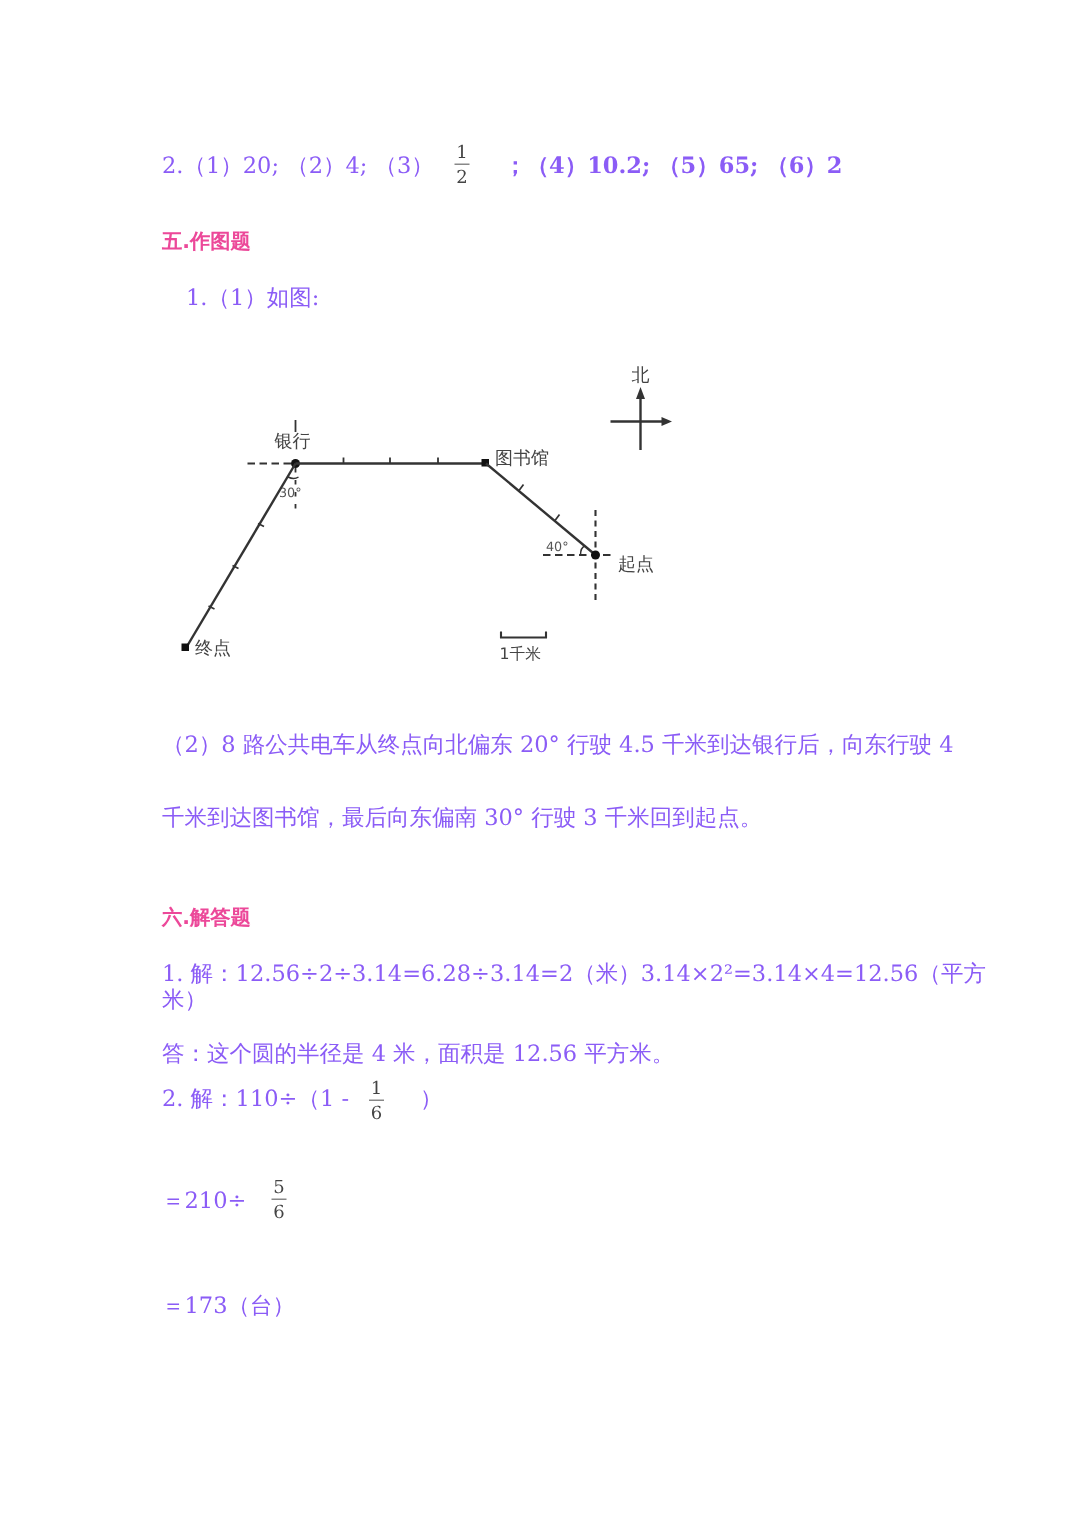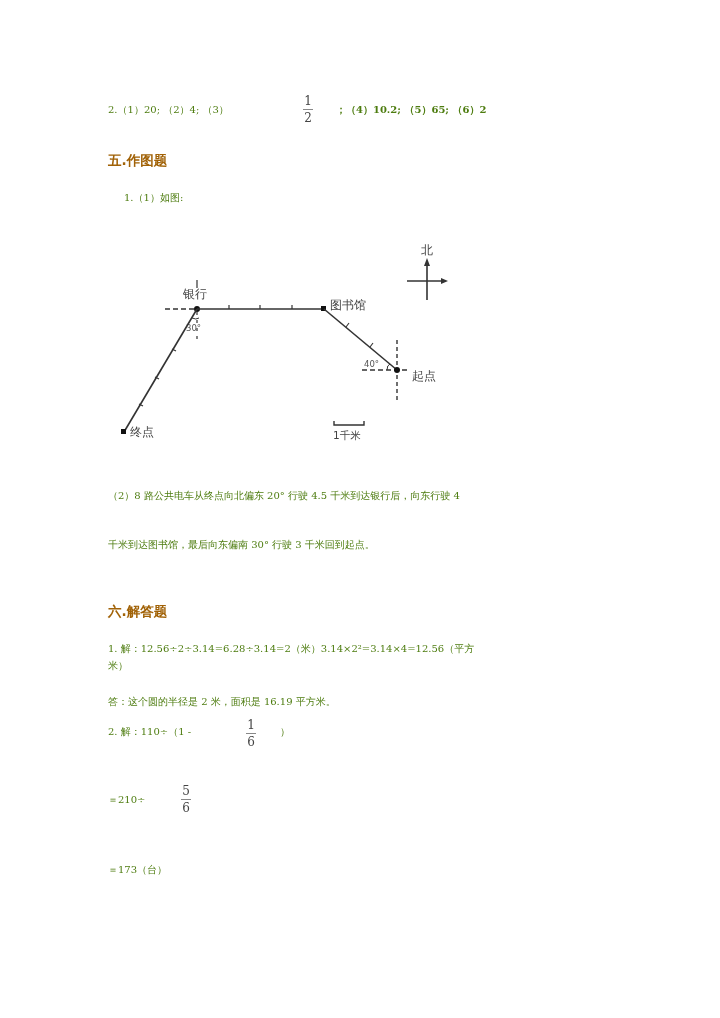--- a/index.html
+++ b/index.html
@@ -2,22 +2,22 @@
 <html><head>
   <meta charset="utf-8">
   <style>
     html, body { margin: 0; padding: 0; background: #ffffff; }
     body {
       width: 720px; height: 1018px; position: relative; overflow: hidden;
       font-family: "DejaVu Serif", "Liberation Serif", serif;
       color: #222;
     }
     .abs { position: absolute; white-space: nowrap; }
-    .line { font-size: 10px; line-height: 18px; color: #4d7c0f; }
-    .heading { font-size: 13.5px; font-weight: bold; font-family: "DejaVu Sans", "Liberation Sans", sans-serif; color: #a16207; }
+    .line { font-size: 15px; line-height: 18px; color: #8b5cf6; }
+    .heading { font-size: 13.5px; font-weight: bold; font-family: "DejaVu Sans", "Liberation Sans", sans-serif; color: #ec4899; }
     .frac {
       position: absolute; display: flex; flex-direction: column; align-items: center;
       font-size: 12px; line-height: 14px; color: #444;
     }
     .frac .bar { width: 10px; height: 1px; background: #888; margin: 1px 0; }
     svg text { font-family: "DejaVu Sans", "Liberation Sans", sans-serif; }
   </style>
 </head>
 <body>
 
@@ -84,21 +84,21 @@
     <text x="333" y="439" font-size="10.5" fill="#444">1千米</text>
   </g>
 </svg>
 
 <div class="abs line" style="left:108px; top:487px;">（2）8 路公共电车从终点向北偏东 20° 行驶 4.5 千米到达银行后，向东行驶 4</div>
 <div class="abs line" style="left:108px; top:536px;">千米到达图书馆，最后向东偏南 30° 行驶 3 千米回到起点。</div>
 
 <div class="abs heading" style="left:108px; top:603px;">六.解答题</div>
 <div class="abs line" style="left:108px; top:640px;">1. 解：12.56÷2÷3.14=6.28÷3.14=2（米）3.14×2²=3.14×4=12.56（平方</div>
 <div class="abs line" style="left:108px; top:657px;">米）</div>
-<div class="abs line" style="left:108px; top:693px;">答：这个圆的半径是 2 米，面积是 16.19 平方米。</div>
+<div class="abs line" style="left:108px; top:693px;">答：这个圆的半径是 4 米，面积是 12.56 平方米。</div>
 
 <div class="abs line" style="left:108px; top:723px;">2. 解：110÷（1 -</div>
 <div class="frac" style="left:246px; top:718px;">
   <span>1</span>
   <span class="bar"></span>
   <span>6</span>
 </div>
 <div class="abs line" style="left:280px; top:723px;">）</div>
 
 <div class="abs line" style="left:108px; top:791px;">＝210÷</div>

